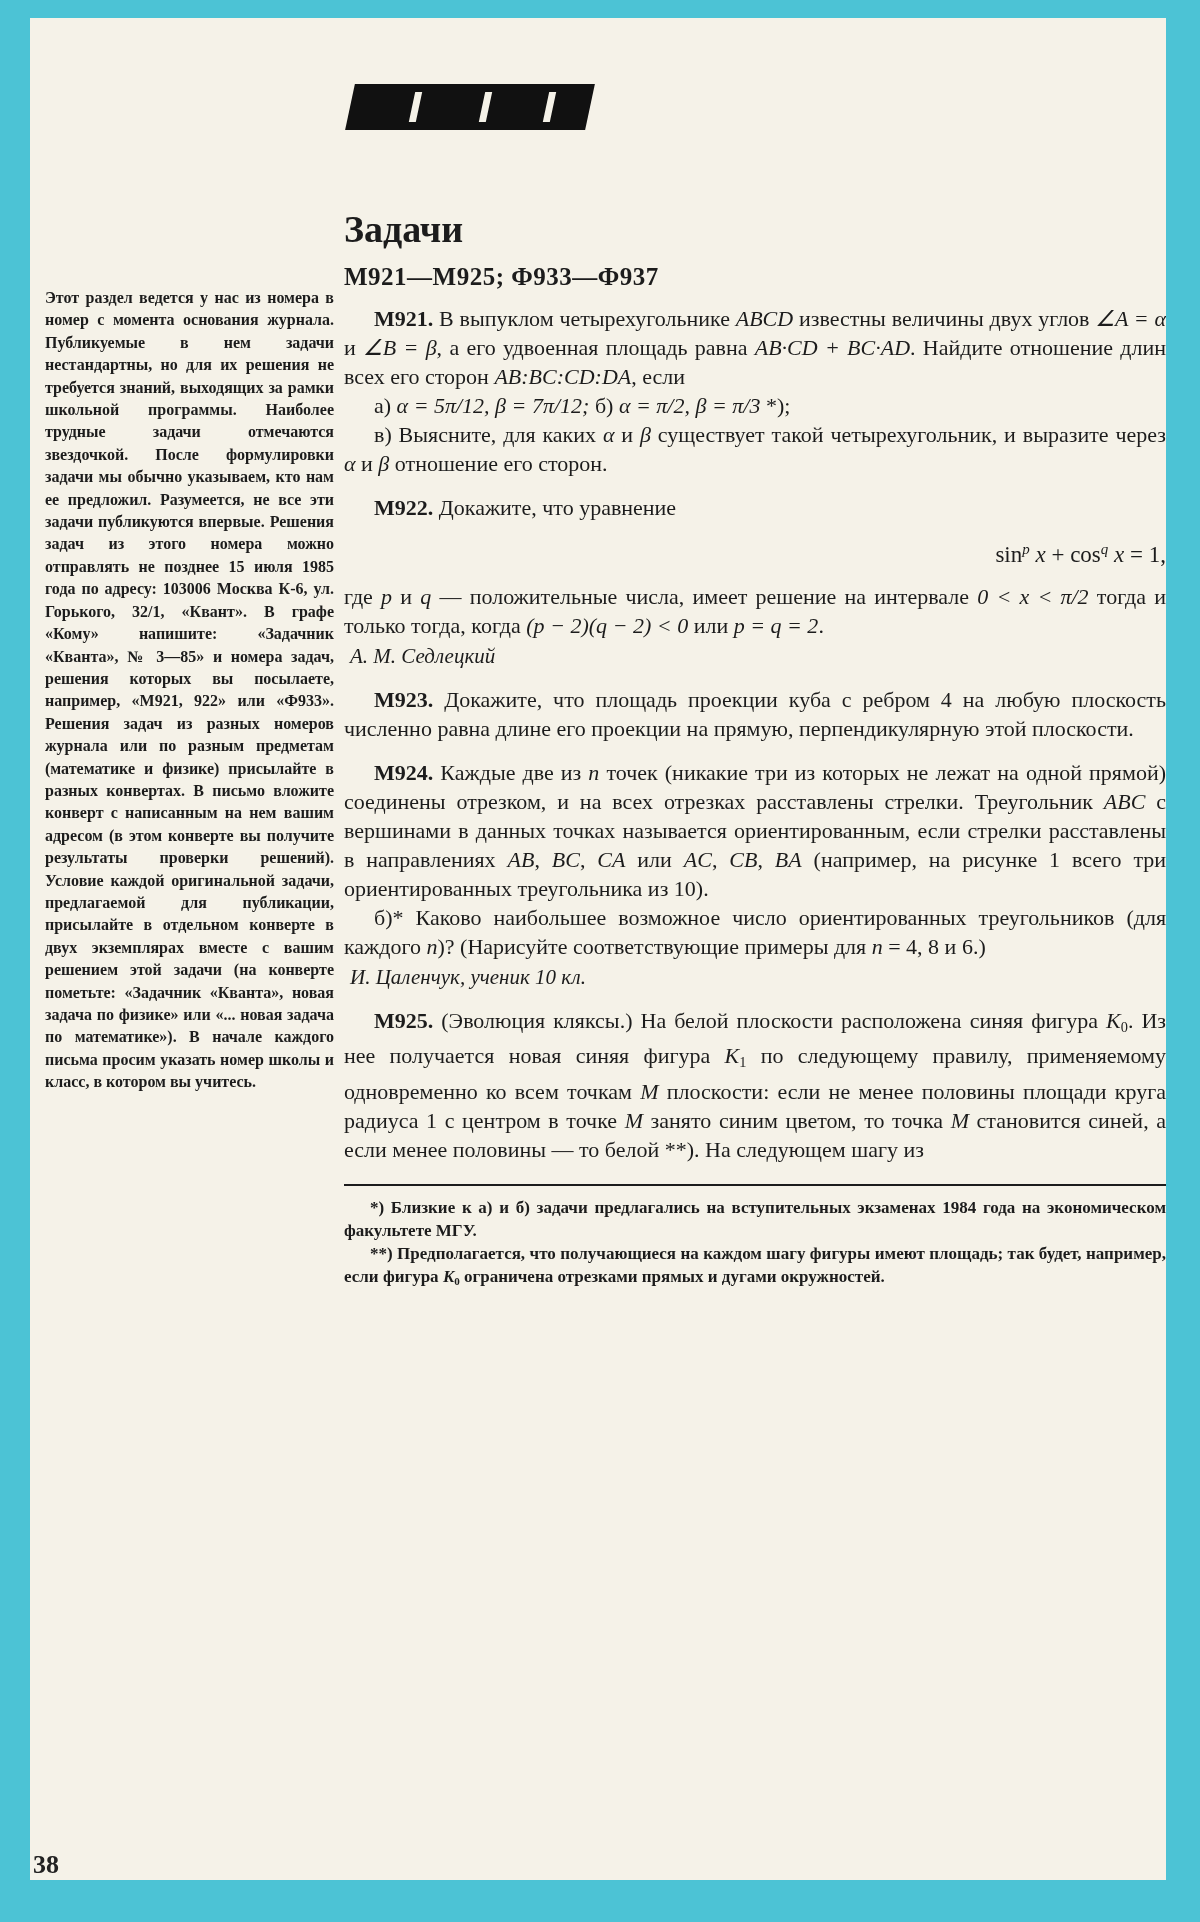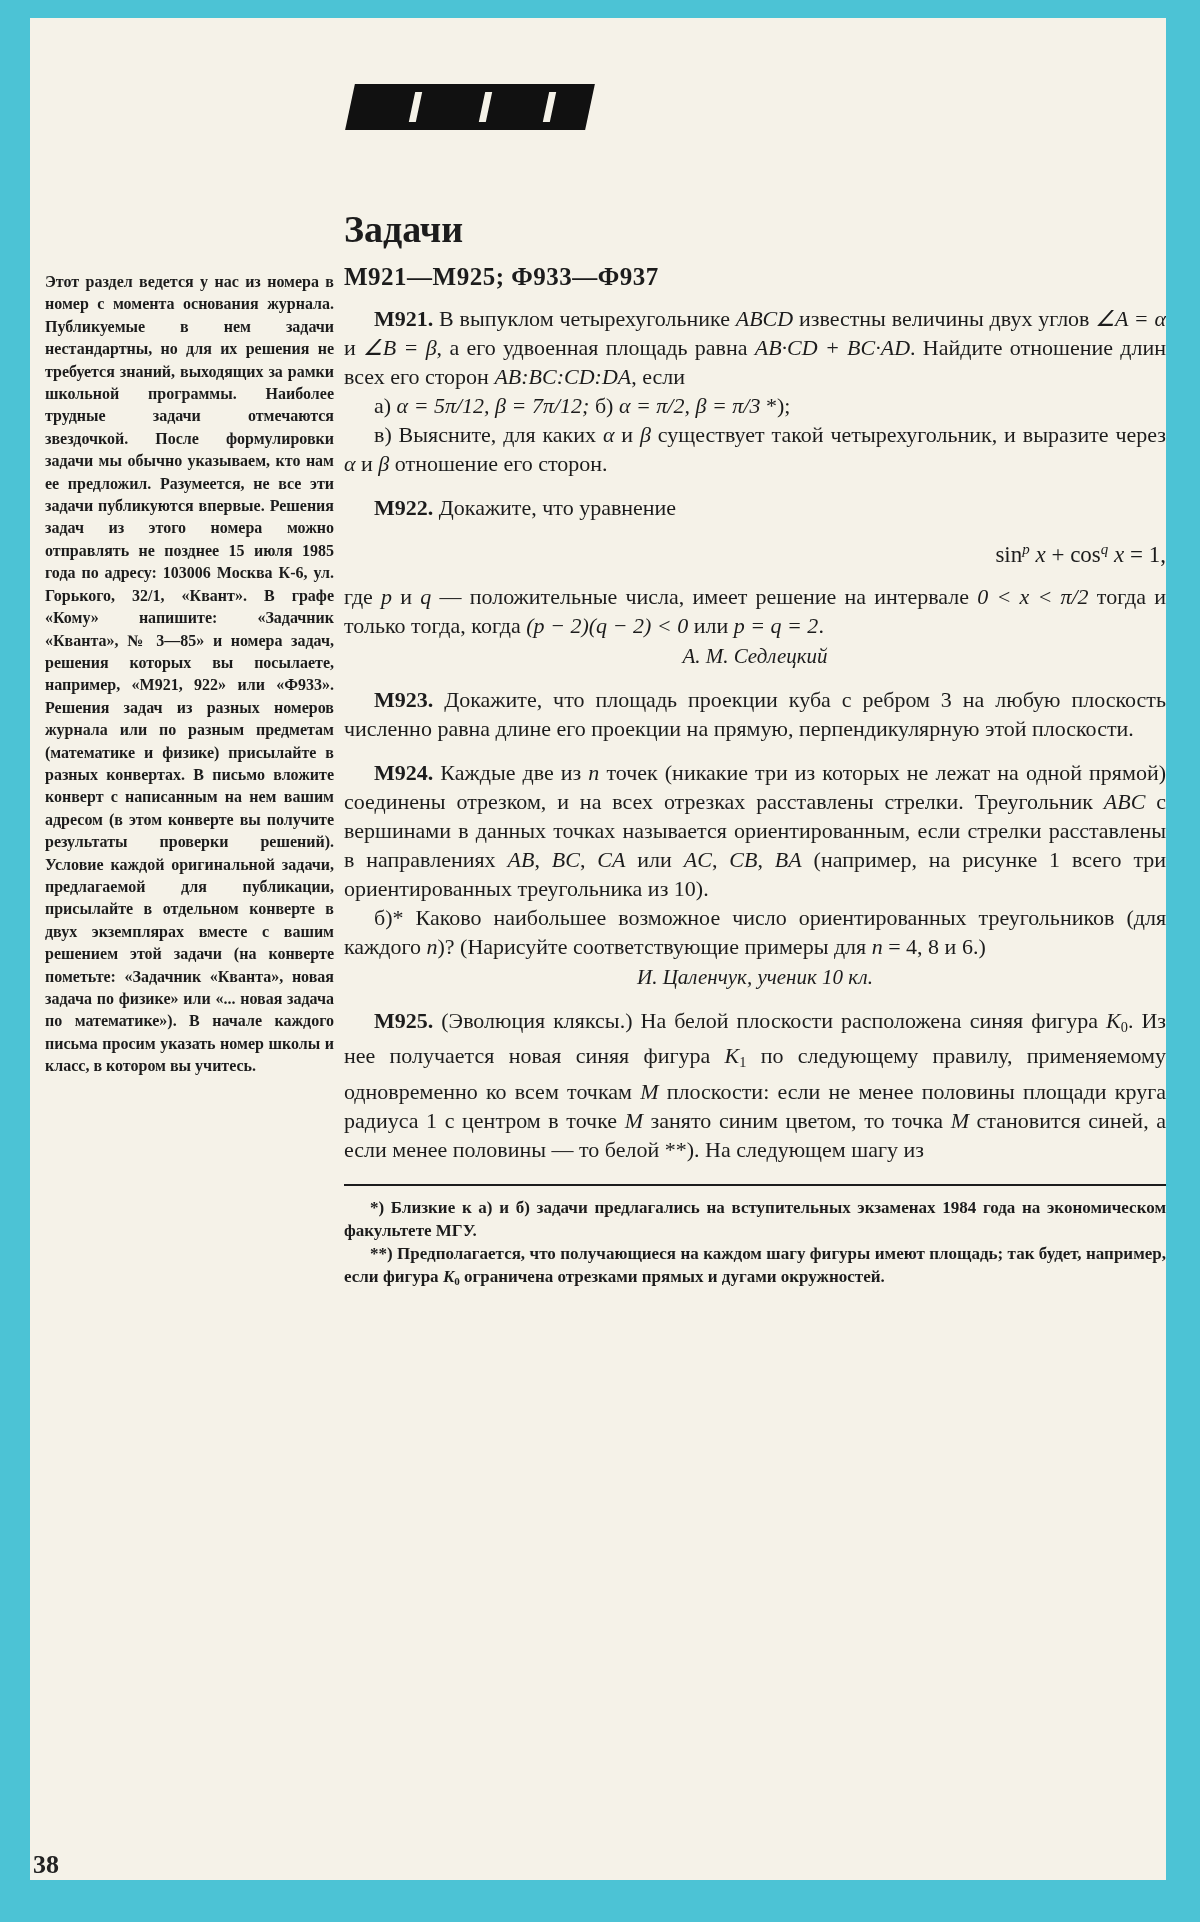--- a/index.html
+++ b/index.html
@@ -7,21 +7,21 @@
     --paper:#f5f2e8;
     --ink:#1c1c1c;
   }
   *{box-sizing:border-box;}
   html,body{margin:0;padding:0;}
   body{width:1200px;height:1922px;font-family:"Liberation Serif",serif;}
   .frame{position:relative;width:1200px;height:1922px;background:var(--frame);overflow:hidden;}
   .paper{position:absolute;left:30px;top:18px;width:1136px;height:1862px;background:var(--paper);overflow:hidden;color:var(--ink);}
 
   
-  .sidebar{position:absolute;left:15px;top:253px;width:289px;
+  .sidebar{position:absolute;left:15px;top:269px;width:289px;
     font:700 16px/22.4px "Liberation Serif",serif;text-align:justify;color:var(--ink);}
 
   
   .main{position:absolute;left:314px;top:14px;width:822px;color:var(--ink);}
 
   
   .logo{position:relative;height:172px;margin-bottom:4px;}
   .logo-line1{display:block;font:italic 700 58px/1.05 "DejaVu Sans",sans-serif;letter-spacing:2px;color:#111;}
   .logo-line2-wrap{position:relative;display:block;height:104px;}
   .logo-line2{display:block;font:italic 700 56px/1.0 "DejaVu Sans",sans-serif;letter-spacing:2px;color:#111;}
@@ -32,21 +32,21 @@
   .logo-block .n3{left:196px;}
 
   .title{font:700 38px/1.15 "Liberation Serif",serif;margin:2px 0 10px;}
   .range{font:700 25px/1.2 "Liberation Serif",serif;letter-spacing:0.5px;margin:0 0 12px;}
 
   
   .para{font:400 22px/29px "Liberation Serif",serif;text-align:justify;margin:0;}
   .para.ind{text-indent:30px;}
   .para.gap{margin-top:15px;}
   .para.center{text-align:right;text-indent:0;margin:13px 0;font-size:23px;}
-  .para.author{text-align:center;font-style:italic;font-size:21px;line-height:27px;margin:3px 6px 4px;text-indent:0;}
+  .para.author{text-align:left;font-style:italic;font-size:21px;line-height:27px;margin:3px 6px 4px;text-indent:0;}
   .sg-b{font-weight:700;}
   .sg-i{font-style:italic;}
   .sg-sup{font-size:0.65em;vertical-align:0.55em;}
   .sg-sub{font-size:0.65em;vertical-align:-0.25em;}
 
   
   .footnotes{margin-top:20px;}
   .rule{border:0;border-top:2px solid var(--ink);margin:0 0 10px;width:100%;}
   .footnotes .para{font:700 17px/23px "Liberation Serif",serif;}
   .footnotes .para.ind{text-indent:26px;}
@@ -79,21 +79,21 @@
       <div class="range">М921—М925; Ф933—Ф937</div>
 
       <div class="problems">
           <p class="para ind"><span class="sg-b">М921.</span><span> В выпуклом четырехугольнике </span><span class="sg-i">ABCD</span><span> известны величины двух углов </span><span class="sg-i">∠A = α</span><span> и </span><span class="sg-i">∠B = β</span><span>, а его удвоенная площадь равна </span><span class="sg-i">AB·CD + BC·AD</span><span>. Найдите отношение длин всех его сторон </span><span class="sg-i">AB:BC:CD:DA</span><span>, если</span></p>
           <p class="para ind"><span>а) </span><span class="sg-i">α = 5π/12, β = 7π/12;</span><span>  б) </span><span class="sg-i">α = π/2, β = π/3</span><span> *);</span></p>
           <p class="para ind"><span>в) Выясните, для каких </span><span class="sg-i">α</span><span> и </span><span class="sg-i">β</span><span> существует такой четырехугольник, и выразите через </span><span class="sg-i">α</span><span> и </span><span class="sg-i">β</span><span> отношение его сторон.</span></p>
           <p class="para ind gap"><span class="sg-b">М922.</span><span> Докажите, что уравнение</span></p>
           <p class="para center"><span>sin</span><span class="sg-i sg-sup">p</span><span class="sg-i"> x</span><span> + cos</span><span class="sg-i sg-sup">q</span><span class="sg-i"> x</span><span> = 1,</span></p>
           <p class="para"><span>где </span><span class="sg-i">p</span><span> и </span><span class="sg-i">q</span><span> — положительные числа, имеет решение на интервале </span><span class="sg-i">0 &lt; x &lt; π/2</span><span> тогда и только тогда, когда </span><span class="sg-i">(p − 2)(q − 2) &lt; 0</span><span> или </span><span class="sg-i">p = q = 2</span><span>.</span></p>
           <p class="para author"><span>А. М. Седлецкий</span></p>
-          <p class="para ind gap"><span class="sg-b">М923.</span><span> Докажите, что площадь проекции куба с ребром 3 на любую плоскость численно равна длине его проекции на прямую, перпендикулярную этой плоскости.</span></p>
+          <p class="para ind gap"><span class="sg-b">М923.</span><span> Докажите, что площадь проекции куба с ребром 4 на любую плоскость численно равна длине его проекции на прямую, перпендикулярную этой плоскости.</span></p>
           <p class="para ind gap"><span class="sg-b">М924.</span><span> Каждые две из </span><span class="sg-i">n</span><span> точек (никакие три из которых не лежат на одной прямой) соединены отрезком, и на всех отрезках расставлены стрелки. Треугольник </span><span class="sg-i">ABC</span><span> с вершинами в данных точках называется ориентированным, если стрелки расставлены в направлениях </span><span class="sg-i">AB</span><span>, </span><span class="sg-i">BC</span><span>, </span><span class="sg-i">CA</span><span> или </span><span class="sg-i">AC</span><span>, </span><span class="sg-i">CB</span><span>, </span><span class="sg-i">BA</span><span> (например, на рисунке 1 всего три ориентированных треугольника из 10).</span></p>
           <p class="para ind"><span>б)* Каково наибольшее возможное число ориентированных треугольников (для каждого </span><span class="sg-i">n</span><span>)? (Нарисуйте соответствующие примеры для </span><span class="sg-i">n</span><span> = 4, 8 и 6.)</span></p>
           <p class="para author"><span>И. Цаленчук, ученик 10 кл.</span></p>
           <p class="para ind gap"><span class="sg-b">М925.</span><span> (Эволюция кляксы.) На белой плоскости расположена синяя фигура </span><span class="sg-i">K</span><span class="sg-sub">0</span><span>. Из нее получается новая синяя фигура </span><span class="sg-i">K</span><span class="sg-sub">1</span><span> по следующему правилу, применяемому одновременно ко всем точкам </span><span class="sg-i">M</span><span> плоскости: если не менее половины площади круга радиуса 1 с центром в точке </span><span class="sg-i">M</span><span> занято синим цветом, то точка </span><span class="sg-i">M</span><span> становится синей, а если менее половины — то белой **). На следующем шагу из</span></p>
         </div>
 
       <div class="footnotes">
         <hr class="rule">
         <div>
             <p class="para ind"><span class="sg-b">*)</span><span> Близкие к а) и б) задачи предлагались на вступительных экзаменах 1984 года на экономическом факультете МГУ.</span></p>

